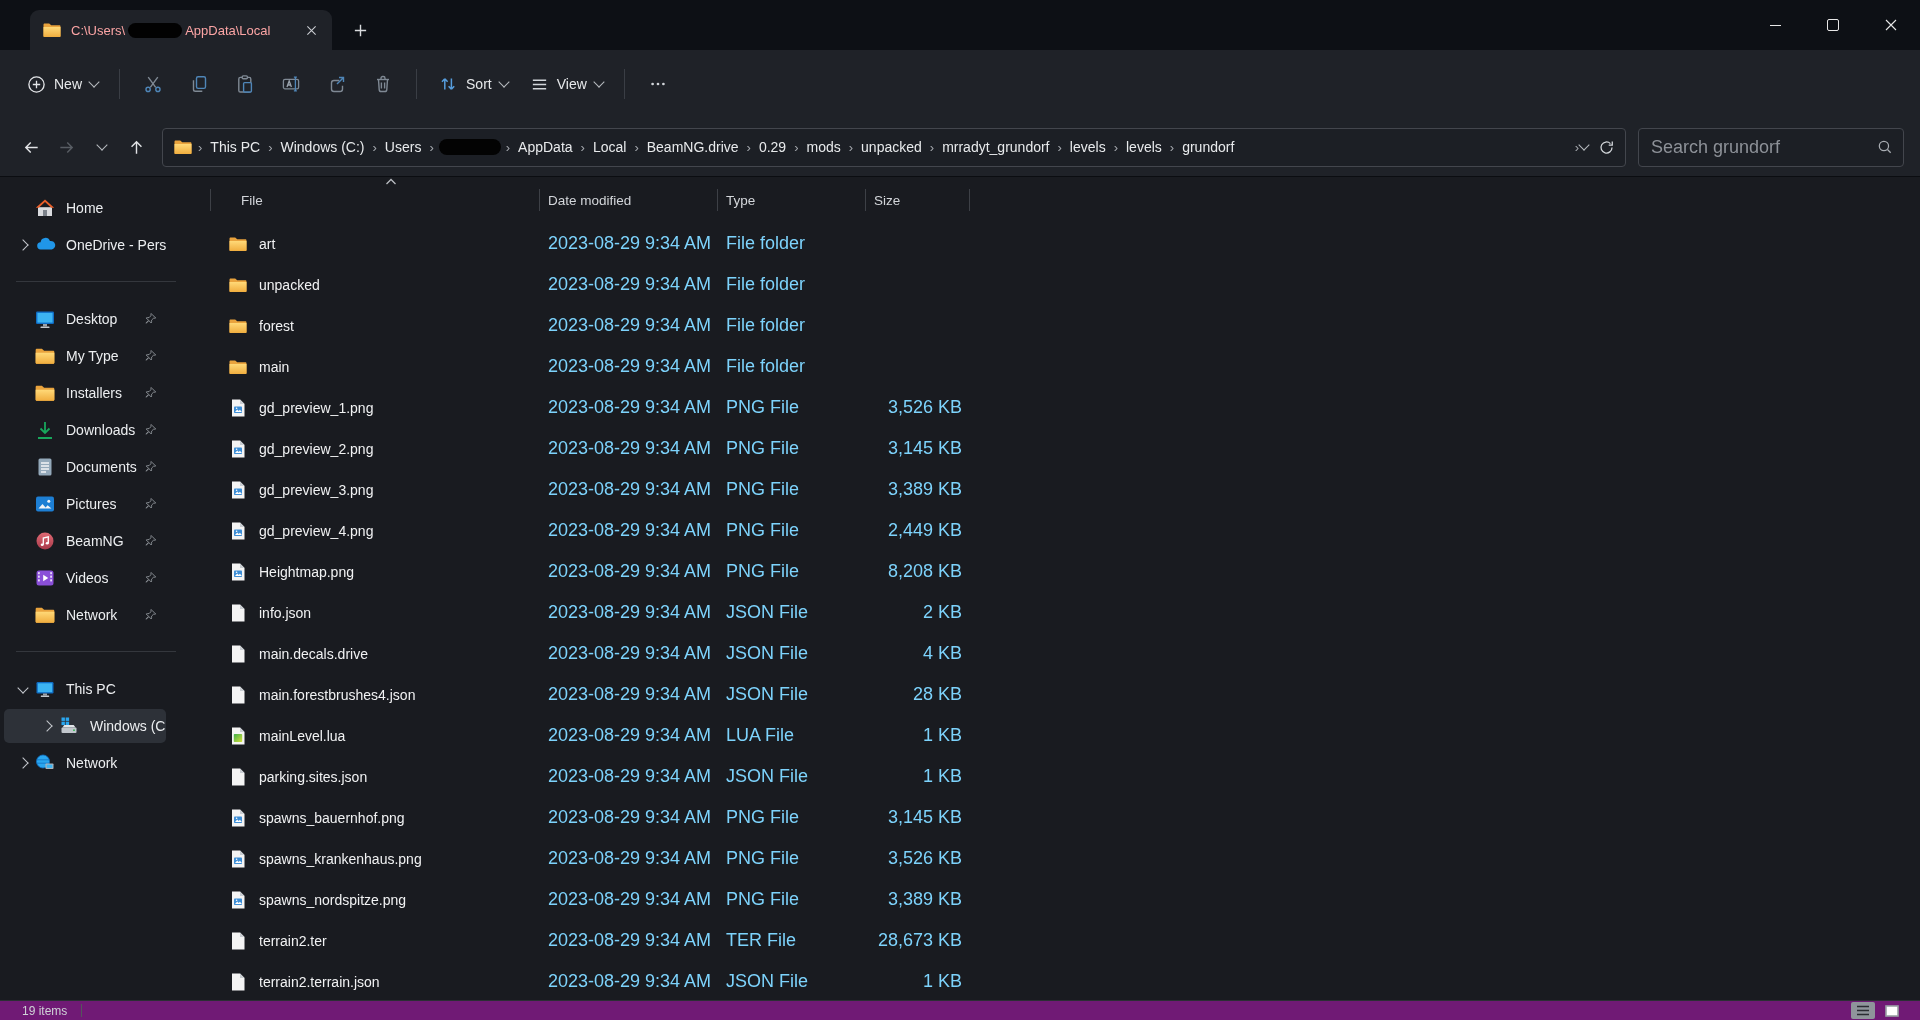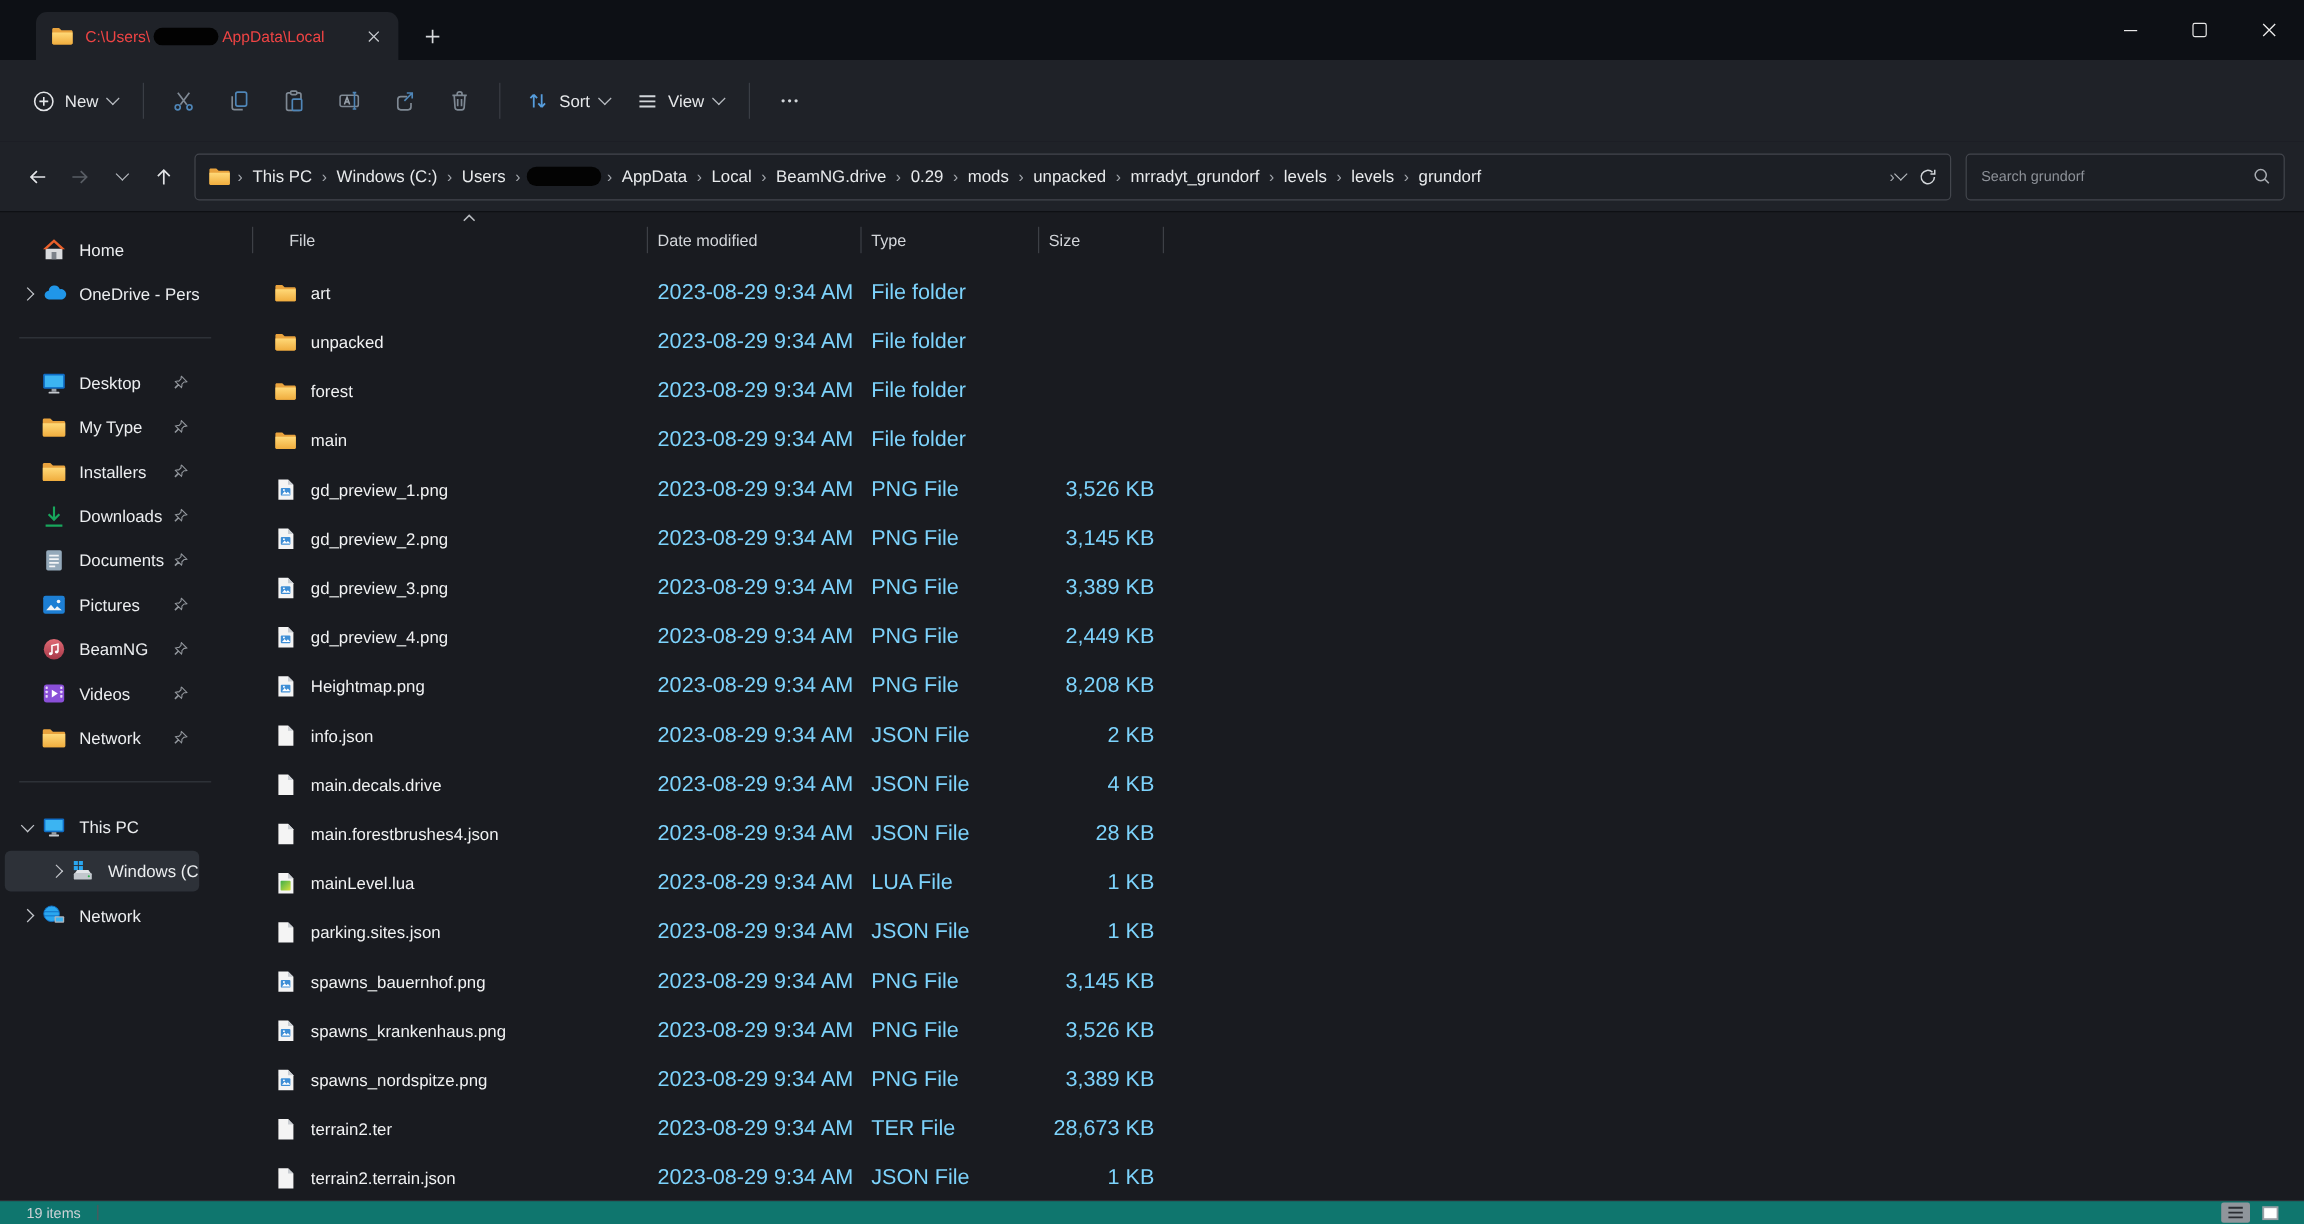--- a/index.html
+++ b/index.html
@@ -4,21 +4,21 @@
 <style>
   html,body{margin:0;padding:0}
   body{width:1920px;height:1020px;background:#17191d;color:#e8e8e8;
        font-family:"Liberation Sans",sans-serif;overflow:hidden;position:relative;font-size:14px}
   svg{display:block}
 
   
   .titlebar{height:50px;background:#0d1015;display:flex;align-items:flex-end}
   .tab{width:282px;height:40px;background:#1f2228;border-radius:9px 9px 0 0;margin-left:30px;
        display:flex;align-items:center;gap:9px;padding:0 8px 0 12px}
-  .tab-title{font-size:13px;color:#ef4444;white-space:nowrap;overflow:hidden;display:flex;align-items:center}
+  .tab-title{font-size:13px;color:#fca5a5;white-space:nowrap;overflow:hidden;display:flex;align-items:center}
   .blob{display:inline-block;width:54px;height:15px;background:#020202;border-radius:8px;margin:0 3px;vertical-align:middle}
   .tab-close{margin-left:auto;width:26px;height:26px;display:flex;align-items:center;justify-content:center;border-radius:4px}
   .newtab{width:32px;height:32px;margin:0 0 4px 12px;display:flex;align-items:center;justify-content:center;border-radius:5px}
   .win-controls{margin-left:auto;display:flex;height:50px}
   .win-btn{width:58px;display:flex;align-items:center;justify-content:center}
   .mini-glyph{width:11px;height:1px;background:#e8e8e8}
   .max-glyph{width:10px;height:10px;border:1.1px solid #e8e8e8;border-radius:2px}
 
   
   .commandbar{height:68px;background:#1f2228;display:flex;align-items:center;padding:0 16px}
@@ -35,21 +35,21 @@
   .addr-box{flex:1;height:37px;border:1px solid #43464d;border-radius:4px;background:#1c1f25;
             display:flex;align-items:center;padding:0 6px 0 10px;margin:0 12px 0 8px;overflow:hidden}
   .crumbs{display:flex;align-items:center;flex:1;overflow:hidden}
   .crumb{padding:4px 7px;border-radius:4px;white-space:nowrap;color:#e8eaec;font-size:14px}
   .crumb.redacted{min-width:62px;height:16px;background:#030303;border-radius:9px;padding:0;margin:0 4px}
   .crumb-sep{color:#a3a7ad;font-size:13px;padding:0 1px;flex:none}
   .addr-actions{display:flex;align-items:center;gap:10px;padding-right:4px}
   .search-box{width:244px;height:37px;border:1px solid #43464d;border-radius:4px;background:#1c1f25;
               display:flex;align-items:center;padding:0 10px;margin-right:2px}
   .search-box input{flex:1;min-width:0;background:transparent;border:none;outline:none;color:#fef9c3;
-                    font-size:12px;font-family:inherit}
+                    font-size:18px;font-family:inherit}
   .search-box input::placeholder{color:#8d9198}
 
   
   .main{display:flex;height:824px;background:#191b20}
   .sidebar{width:190px;flex:none;padding-top:11px;overflow:hidden}
   .side-item{height:34px;margin:3px 24px 3px 4px;display:flex;align-items:center;border-radius:5px;
              padding-left:calc(8px + var(--ind,0)*24px)}
   .side-item.selected{background:#2d3138}
   .side-item.divider{height:1px;background:#34373d;margin:19px 14px 20px 16px;padding:0;border-radius:0}
   .chev{width:22px;display:flex;justify-content:center;flex:none}
@@ -71,21 +71,21 @@
   .sort-caret{position:absolute;left:195px;top:1px}
   .rows{margin-top:6px}
   .frow{display:grid;grid-template-columns:330px 178px 148px 104px;padding-left:20px;height:41px;align-items:center}
   .cell-name{display:flex;align-items:center;gap:11px;padding-left:18px;font-size:14px;color:#f1f2f3;
              white-space:nowrap;overflow:hidden}
   .fi{width:20px;height:20px;flex:none}
   .cell{font-size:18px;color:#7dd3fc;white-space:nowrap;overflow:hidden;padding-left:8px}
   .cell-size{text-align:right;padding-right:8px;padding-left:0}
 
   
-  .statusbar{position:absolute;left:0;right:0;bottom:0;height:19px;background:#0f766e;
+  .statusbar{position:absolute;left:0;right:0;bottom:0;height:19px;background:#701a75;
              border-top:1px solid #2b2e34;display:flex;align-items:center;padding:0 10px}
   .status-text{font-size:12px;color:#cfd2d6;padding-left:12px}
   .status-sep{width:1px;height:13px;background:#53565c;margin-left:14px}
   .view-toggles{margin-left:auto;display:flex;gap:5px;margin-right:6px;align-items:center}
   .vt-btn{width:24px;height:17px;display:flex;align-items:center;justify-content:center;border-radius:2px}
   .vt-btn.active{background:#8f959b}
 </style>
 </head>
 <body>
 

